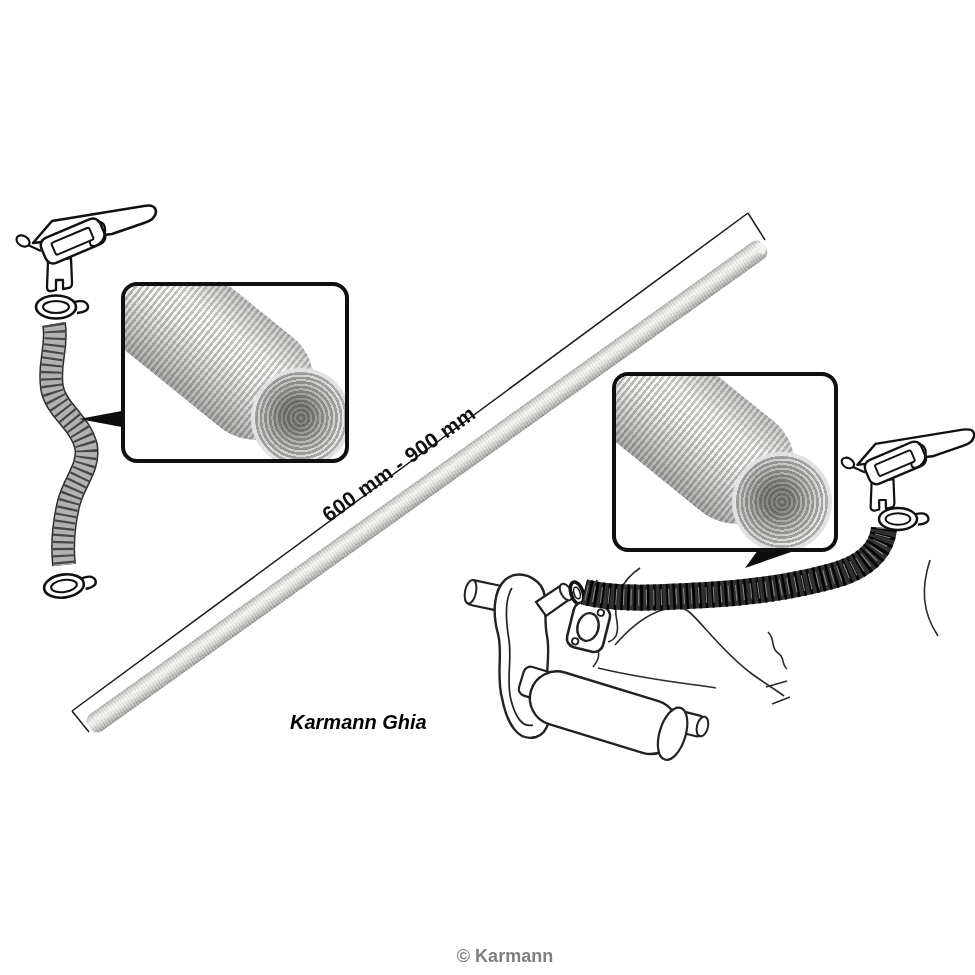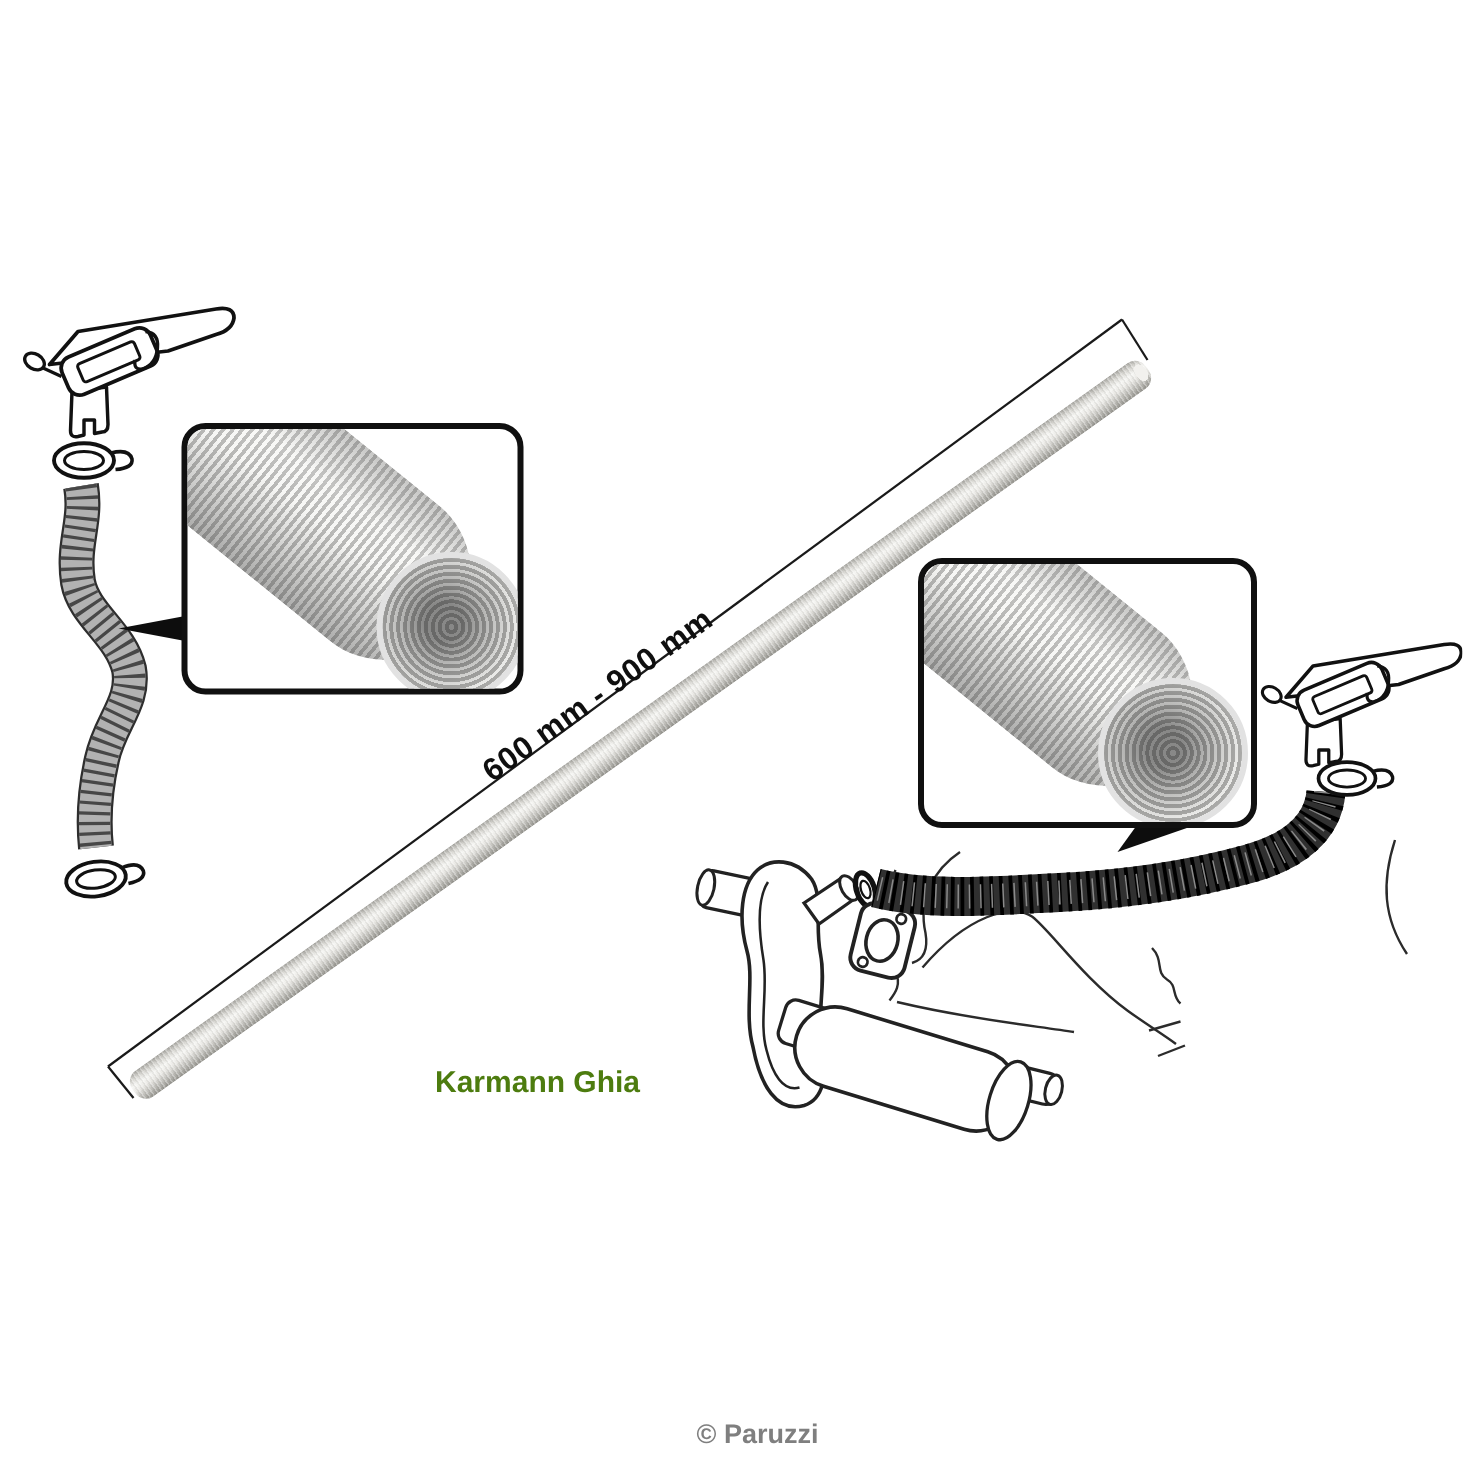--- a/index.html
+++ b/index.html
@@ -43,21 +43,21 @@
   }
   .inset1 .tubeEnd{left:126px;top:82px;}
   .inset2 .tubeEnd{left:116px;top:76px;}
 
   
   .lbl{position:absolute;white-space:nowrap;}
   .dimLabel{
     left:399px;top:464px;transform:translate(-50%,-50%) rotate(-35.5deg);
     font-size:21px;font-weight:bold;color:#0f0f0f;letter-spacing:.5px;
   }
-  .modelLabel{left:290px;top:711px;font-size:20px;font-weight:bold;color:#4d7c0f;}
+  .modelLabel{left:290px;top:711px;font-size:20px;font-weight:bold;color:#000000;font-style:italic;}
   .watermark{left:505px;top:946px;transform:translateX(-50%);font-size:18px;font-weight:bold;color:#7f7f7f;}
 </style>
 </head>
 <body>
 
 <div class="stage">
 
   <svg class="artLayer" viewBox="0 0 975 975" xmlns="http://www.w3.org/2000/svg">
     <defs>
       <g id="duct">
@@ -164,15 +164,15 @@
     <div class="tubeBody"></div>
     <div class="tubeEnd"></div>
   </div>
   <div class="inset inset2">
     <div class="tubeBody"></div>
     <div class="tubeEnd"></div>
   </div>
 
   <div class="lbl dimLabel">600 mm - 900 mm</div>
   <div class="lbl modelLabel">Karmann Ghia</div>
-  <div class="lbl watermark">© Paruzzi</div>
+  <div class="lbl watermark">© Karmann</div>
 
 </div>
 
 </body></html>

